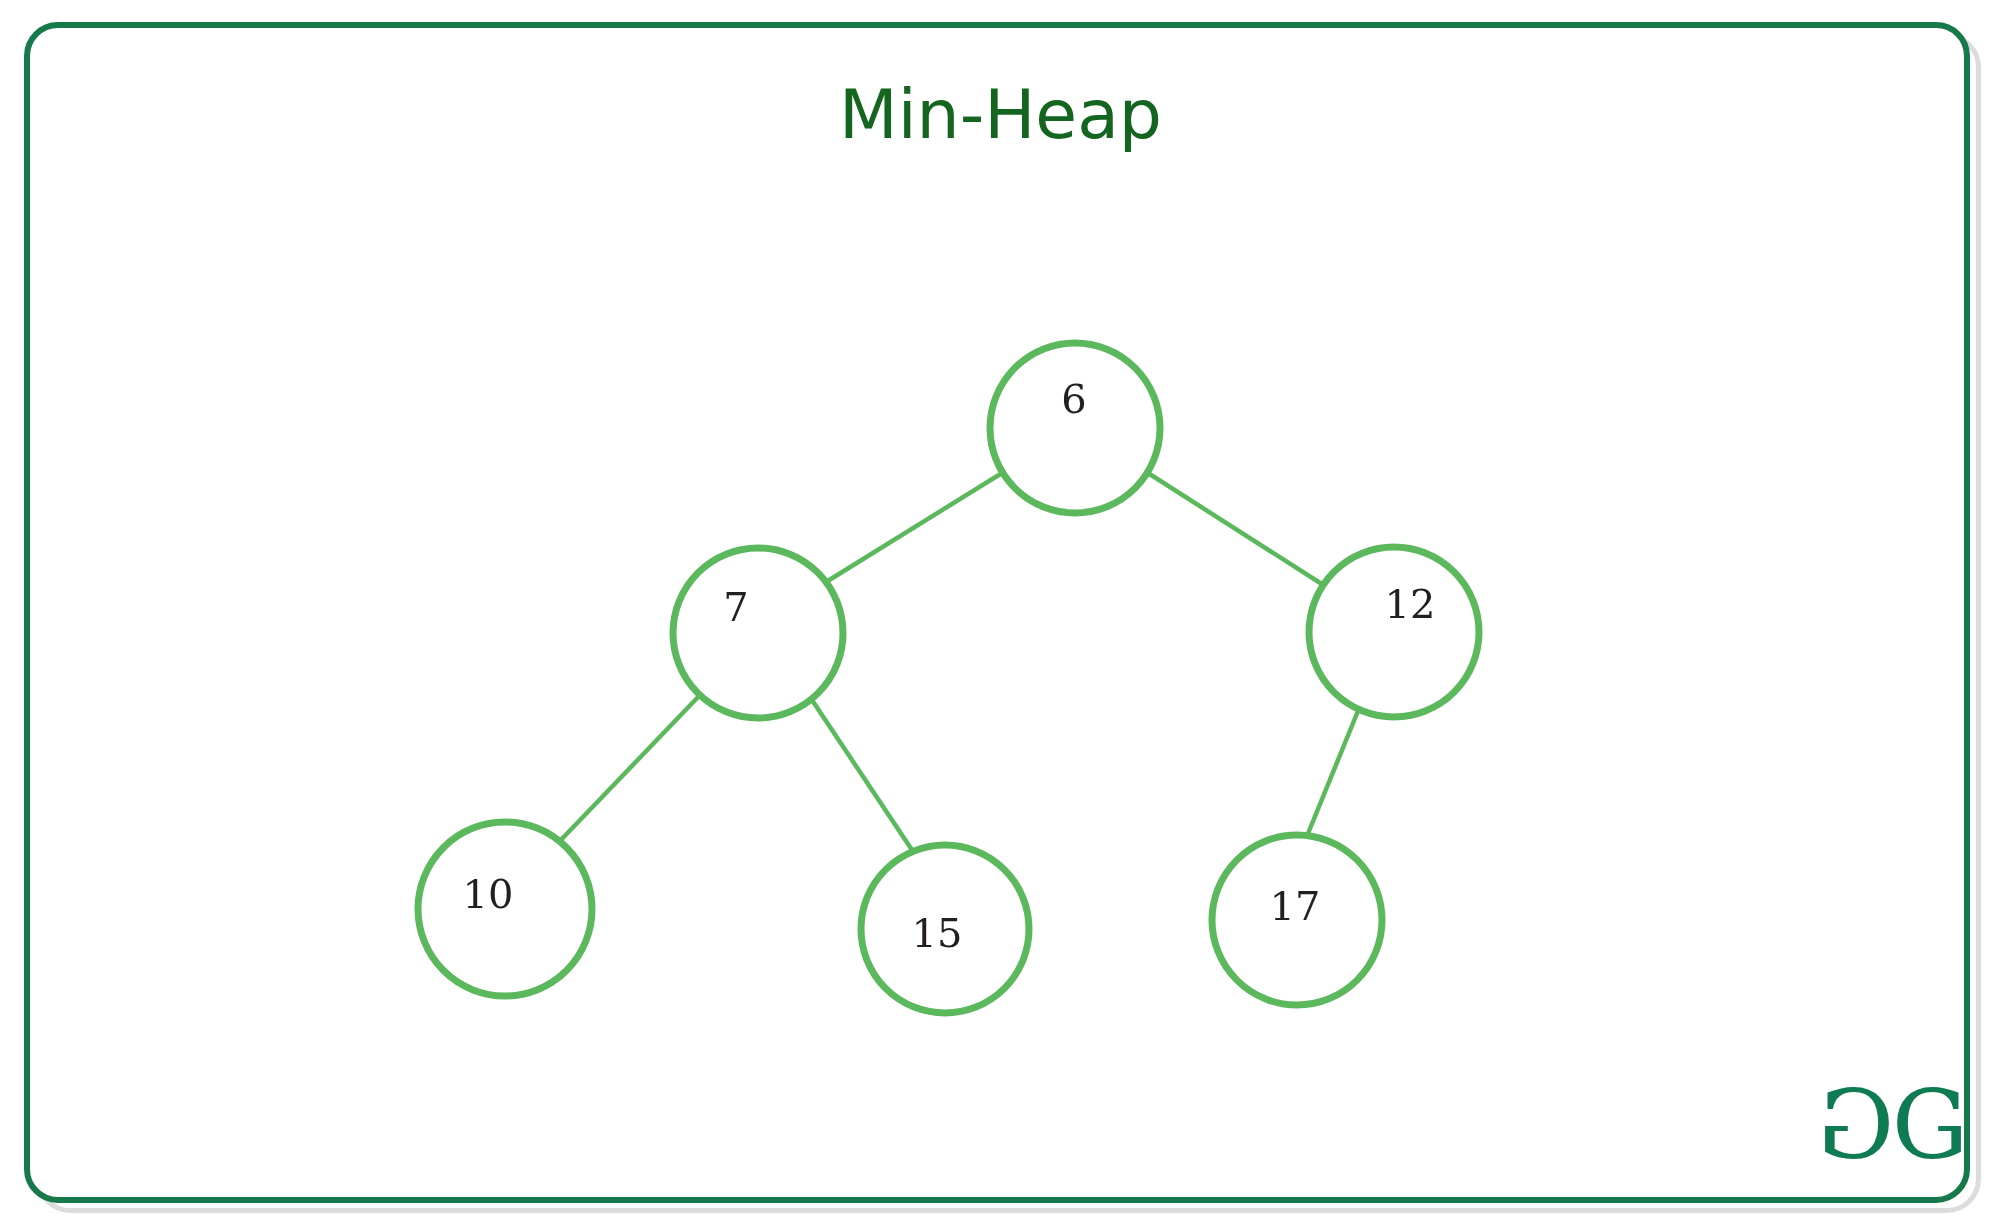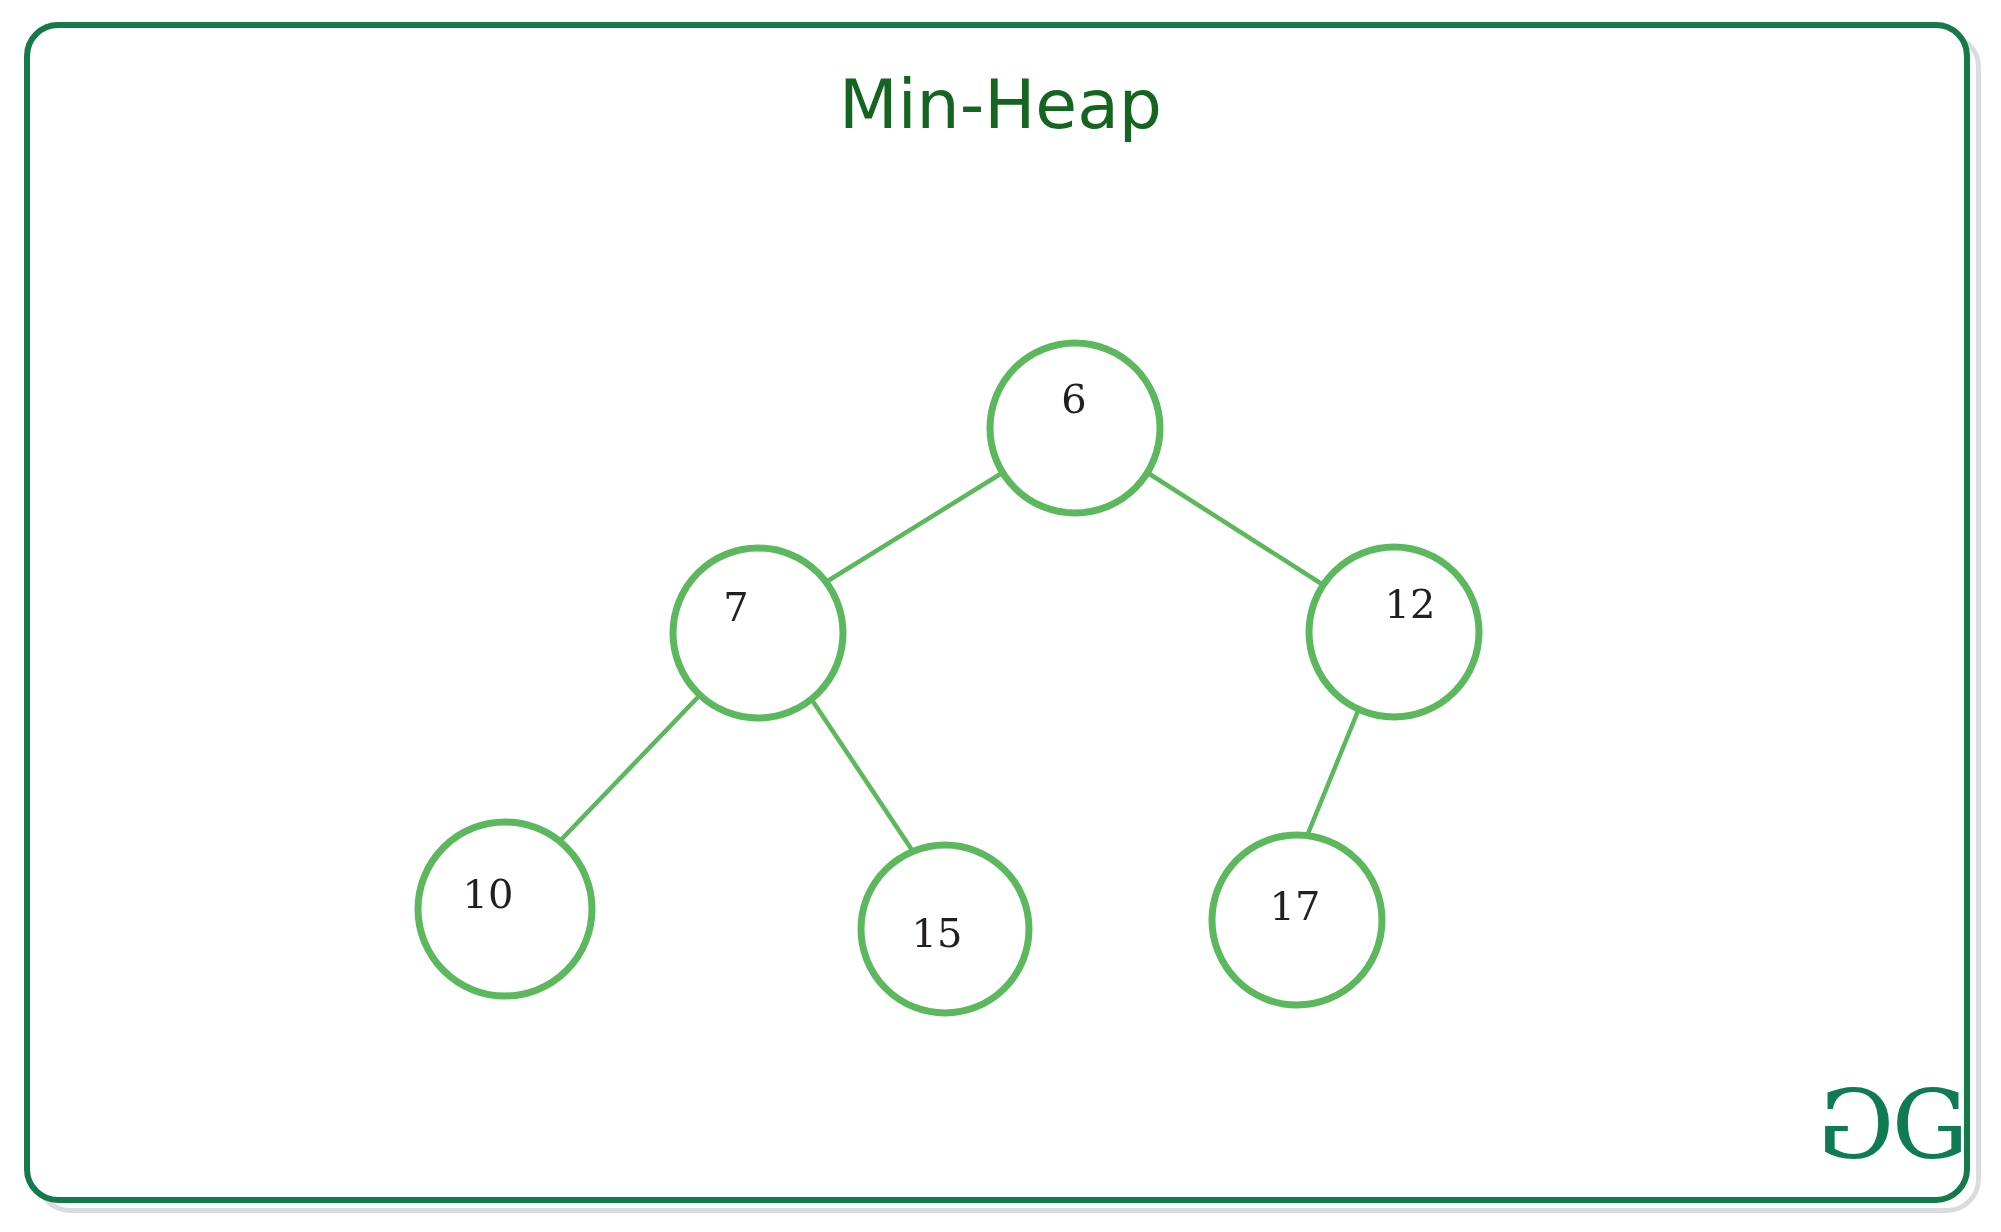--- a/index.html
+++ b/index.html
@@ -38,21 +38,21 @@
     height: 1181px;
     border: 6px solid #16794a;
     border-radius: 34px;
     box-sizing: border-box;
     background: #ffffff;
   }
   
   .title {
     position: absolute;
     left: 0;
-    top: 71px;
+    top: 81px;
     width: 2001px;
     text-align: center;
     font-size: 68px;
     line-height: 1.0;
     color: #14651f;
     font-family: "DejaVu Sans", sans-serif;
     letter-spacing: 0px;
     white-space: nowrap;
   }
   

